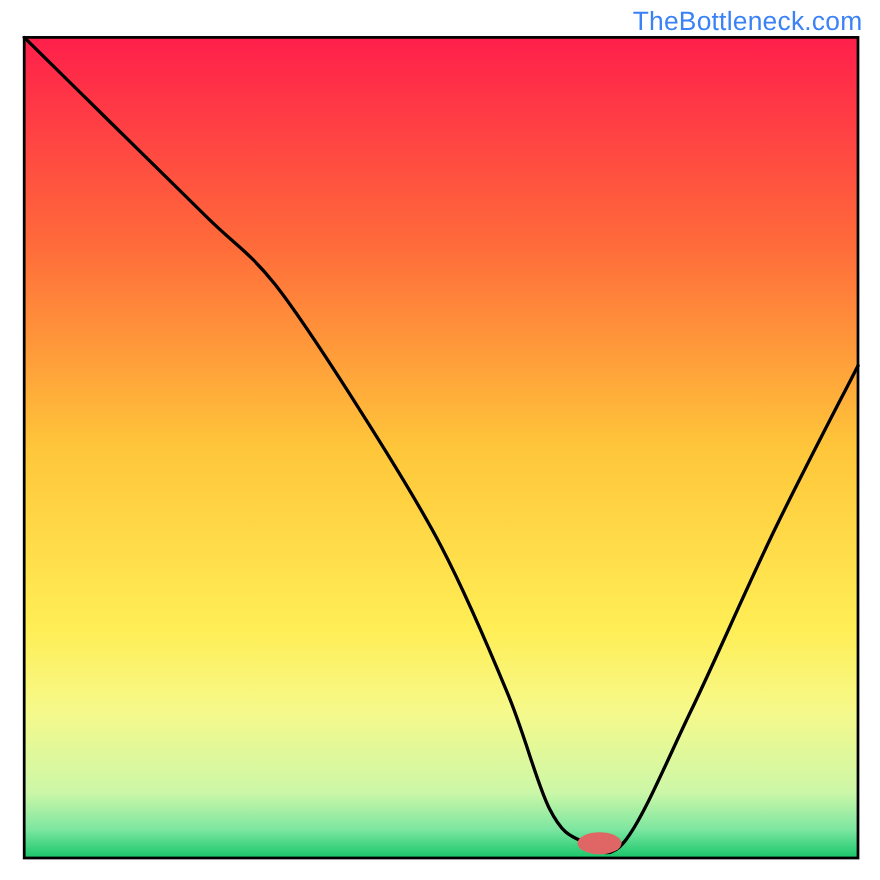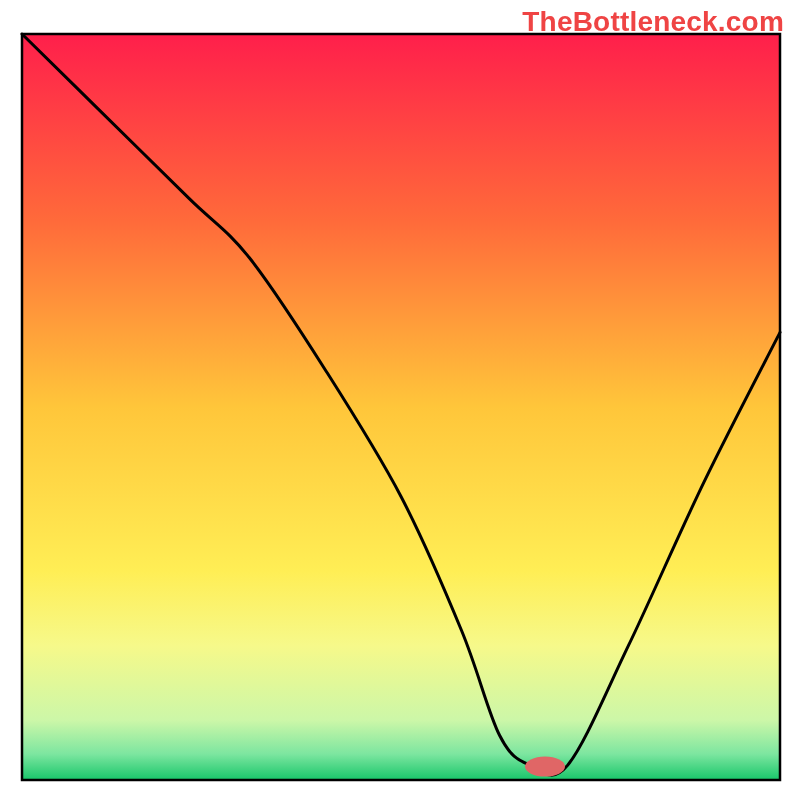--- a/index.html
+++ b/index.html
@@ -12,23 +12,23 @@
   }
   .stage {
     position: relative;
     width: 800px;
     height: 800px;
   }
   .watermark {
     position: absolute;
     top: 6px;
     right: 16px;
-    color: #ef4444;
-    font-size: 28px;
-    font-weight: 700;
+    color: #3b82f6;
+    font-size: 24px;
+    font-weight: 400;
     letter-spacing: 0.2px;
   }
   svg.chart {
     position: absolute;
     top: 0;
     left: 0;
   }
 </style>
 </head>
 <body>

